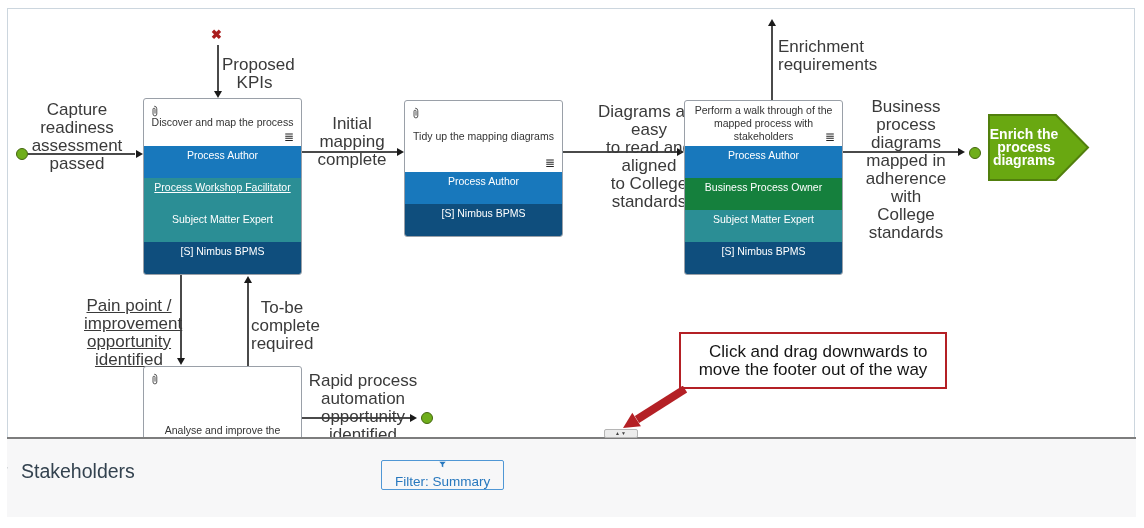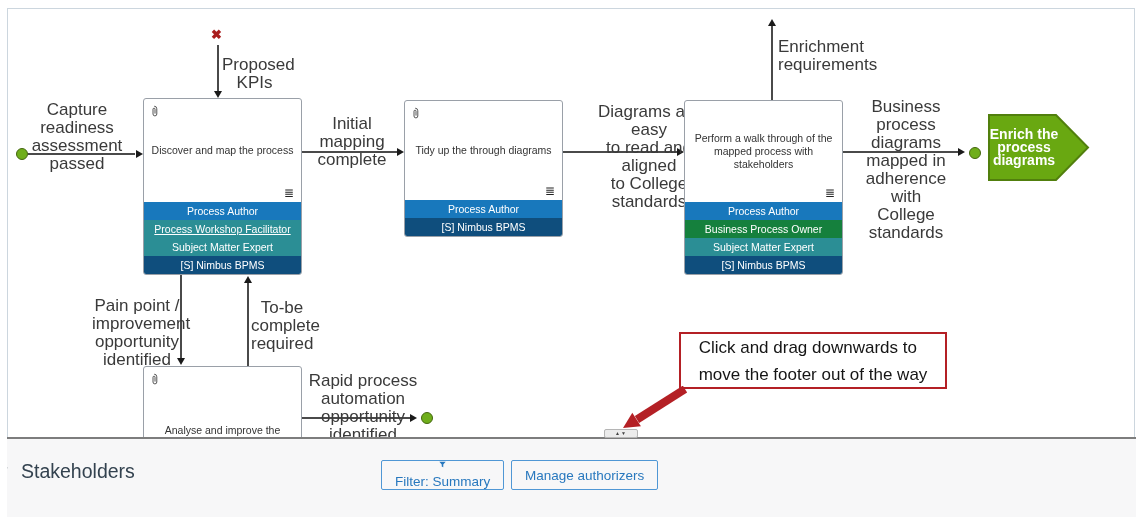--- a/index.html
+++ b/index.html
@@ -20,35 +20,35 @@
   .gnode{position:absolute;width:12px;height:12px;border-radius:50%;
          background:#6fae1b;border:1.5px solid #44660f;box-sizing:border-box;}
 
   .pbox{position:absolute;width:159px;background:#fff;border:1px solid #9aa0a8;
         border-radius:3px;box-sizing:border-box;display:flex;flex-direction:column;overflow:hidden;}
   .pbox-body{position:relative;flex:1;display:flex;align-items:center;justify-content:center;}
   .pbox-title{font-size:10.5px;line-height:13px;color:#333;text-align:center;
               white-space:pre-line;padding:0 3px;}
   .clip-icon{position:absolute;left:6px;top:5px;}
   .stmt-icon{position:absolute;right:7px;bottom:3px;font-size:12px;line-height:12px;color:#222;cursor:pointer;}
-  .bar{height:18px;line-height:18px;font-size:10.5px;color:#fff;text-align:center;
+  .bar{height:32px;line-height:18px;font-size:10.5px;color:#fff;text-align:center;
        overflow:hidden;white-space:nowrap;}
 
   .reject-x{position:absolute;font-size:13px;font-weight:bold;color:#a91e1e;line-height:13px;}
 
   .chev-wrap{position:absolute;left:988px;top:113px;width:102px;height:69px;cursor:pointer;}
   .chev-label{position:absolute;left:0;top:0;width:72px;height:69px;display:flex;align-items:center;
               justify-content:center;color:#fff;font-size:14px;font-weight:bold;line-height:13px;
               text-align:center;white-space:pre-line;}
 
   
   .callout{position:absolute;left:679px;top:332px;width:268px;height:57px;background:#fff;
            border:2px solid #b42025;box-sizing:border-box;display:flex;align-items:center;
            justify-content:center;z-index:4;}
-  .callout-text{font-size:17px;line-height:27px;color:#151515;text-align:left;white-space:pre-line;}
+  .callout-text{font-size:17px;line-height:18px;color:#151515;text-align:right;white-space:pre-line;}
   .red-arrow{position:absolute;left:615px;top:386px;z-index:6;}
 
   
   .footer{position:absolute;left:7px;top:437px;width:1129px;height:80px;background:#f7f7f8;
           border-top:2px solid #7d7d7d;box-sizing:border-box;z-index:5;overflow:hidden;}
   .footer-title{position:absolute;left:14px;top:21px;font-size:19.5px;color:#33424f;}
   .footer-frag{position:absolute;left:-6px;top:21px;font-size:19.5px;color:#33424f;}
   .fbtn{position:absolute;top:21px;height:30px;display:flex;align-items:center;gap:6px;
         padding:0 13px;border:1px solid #4f97d5;border-radius:2px;background:transparent;
         color:#2878be;font-size:13.5px;font-family:"Liberation Sans",sans-serif;cursor:pointer;box-sizing:border-box;}
@@ -98,21 +98,21 @@
   <div class="lbl" style="left:302px;top:115px;width:100px;">Initial mapping
 complete</div>
 
   <div class="pbox" style="left:404px;top:100px;height:137px;">
     <div class="pbox-body">
       <span class="clip-icon">
         <svg width="9" height="13" viewBox="0 0 9 13">
             <path d="M4.2,1.2 a2.6,2.6 0 0 1 2.6,2.6 v5.2 a1.9,1.9 0 0 1 -3.8,0 v-4.8 a1,1 0 0 1 2,0 v4.4" fill="none" stroke="#555" stroke-width="1"></path>
           </svg>
       </span>
-      <div class="pbox-title">Tidy up the through diagrams</div>
+      <div class="pbox-title">Tidy up the mapping diagrams</div>
       <span class="stmt-icon">≣</span>
     </div>
     <div class="bar" style="background: rgb(24, 120, 188);">Process Author</div>
     <div class="bar" style="background: rgb(15, 78, 125);">[S] Nimbus BPMS</div>
   </div>
 
   <div class="hline" style="left:563px;top:151px;width:115px;"></div>
   <div class="ah ah-right" style="left:677px;top:148px;"></div>
   <div class="lbl" style="left:566px;top:103px;width:112px;margin-left:27px;">Diagrams are easy
 to read and aligned
@@ -148,21 +148,21 @@
     <svg width="102" height="69" viewBox="0 0 102 69">
       <polygon points="1,2 68,2 100,34.5 68,67 1,67" fill="#69a811" stroke="#517f0d" stroke-width="2"></polygon>
     </svg>
     <div class="chev-label">Enrich the
 process
 diagrams</div>
   </div>
 
   <div class="vline" style="left:180px;top:275px;height:84px;"></div>
   <div class="ah ah-down" style="left:177px;top:358px;"></div>
-  <div class="lbl" style="left:92px;top:297px;width:90px;">Pain point /
+  <div class="lbl" style="left:84px;top:297px;width:90px;text-decoration:underline;">Pain point /
 improvement
 opportunity
 identified</div>
   <div class="vline" style="left:247px;top:283px;height:83px;"></div>
   <div class="ah ah-up" style="left:244px;top:276px;"></div>
   <div class="lbl" style="left:251px;top:299px;width:62px;">To-be
 complete
 required</div>
 
   <div class="pbox" style="left:143px;top:366px;height:79px;">
@@ -199,17 +199,14 @@
 
   <div class="footer">
     <span class="footer-frag">r</span>
     <div class="footer-title">Stakeholders</div>
     <button class="fbtn" style="left:374px;flex-direction:column;">
       <svg width="11" height="11" viewBox="0 0 11 11">
         <path d="M0.5,1.2 h10 l-3.8,4.2 v4.4 l-2.4,-1.3 v-3.1 z" fill="#2878be"></path>
       </svg>
       <span>Filter: Summary</span>
     </button>
-    <button class="fbtn" style="left:504px;">
-      <span>Manage authorizers</span>
-    </button>
   </div>
 </div>
 
 </body></html>

